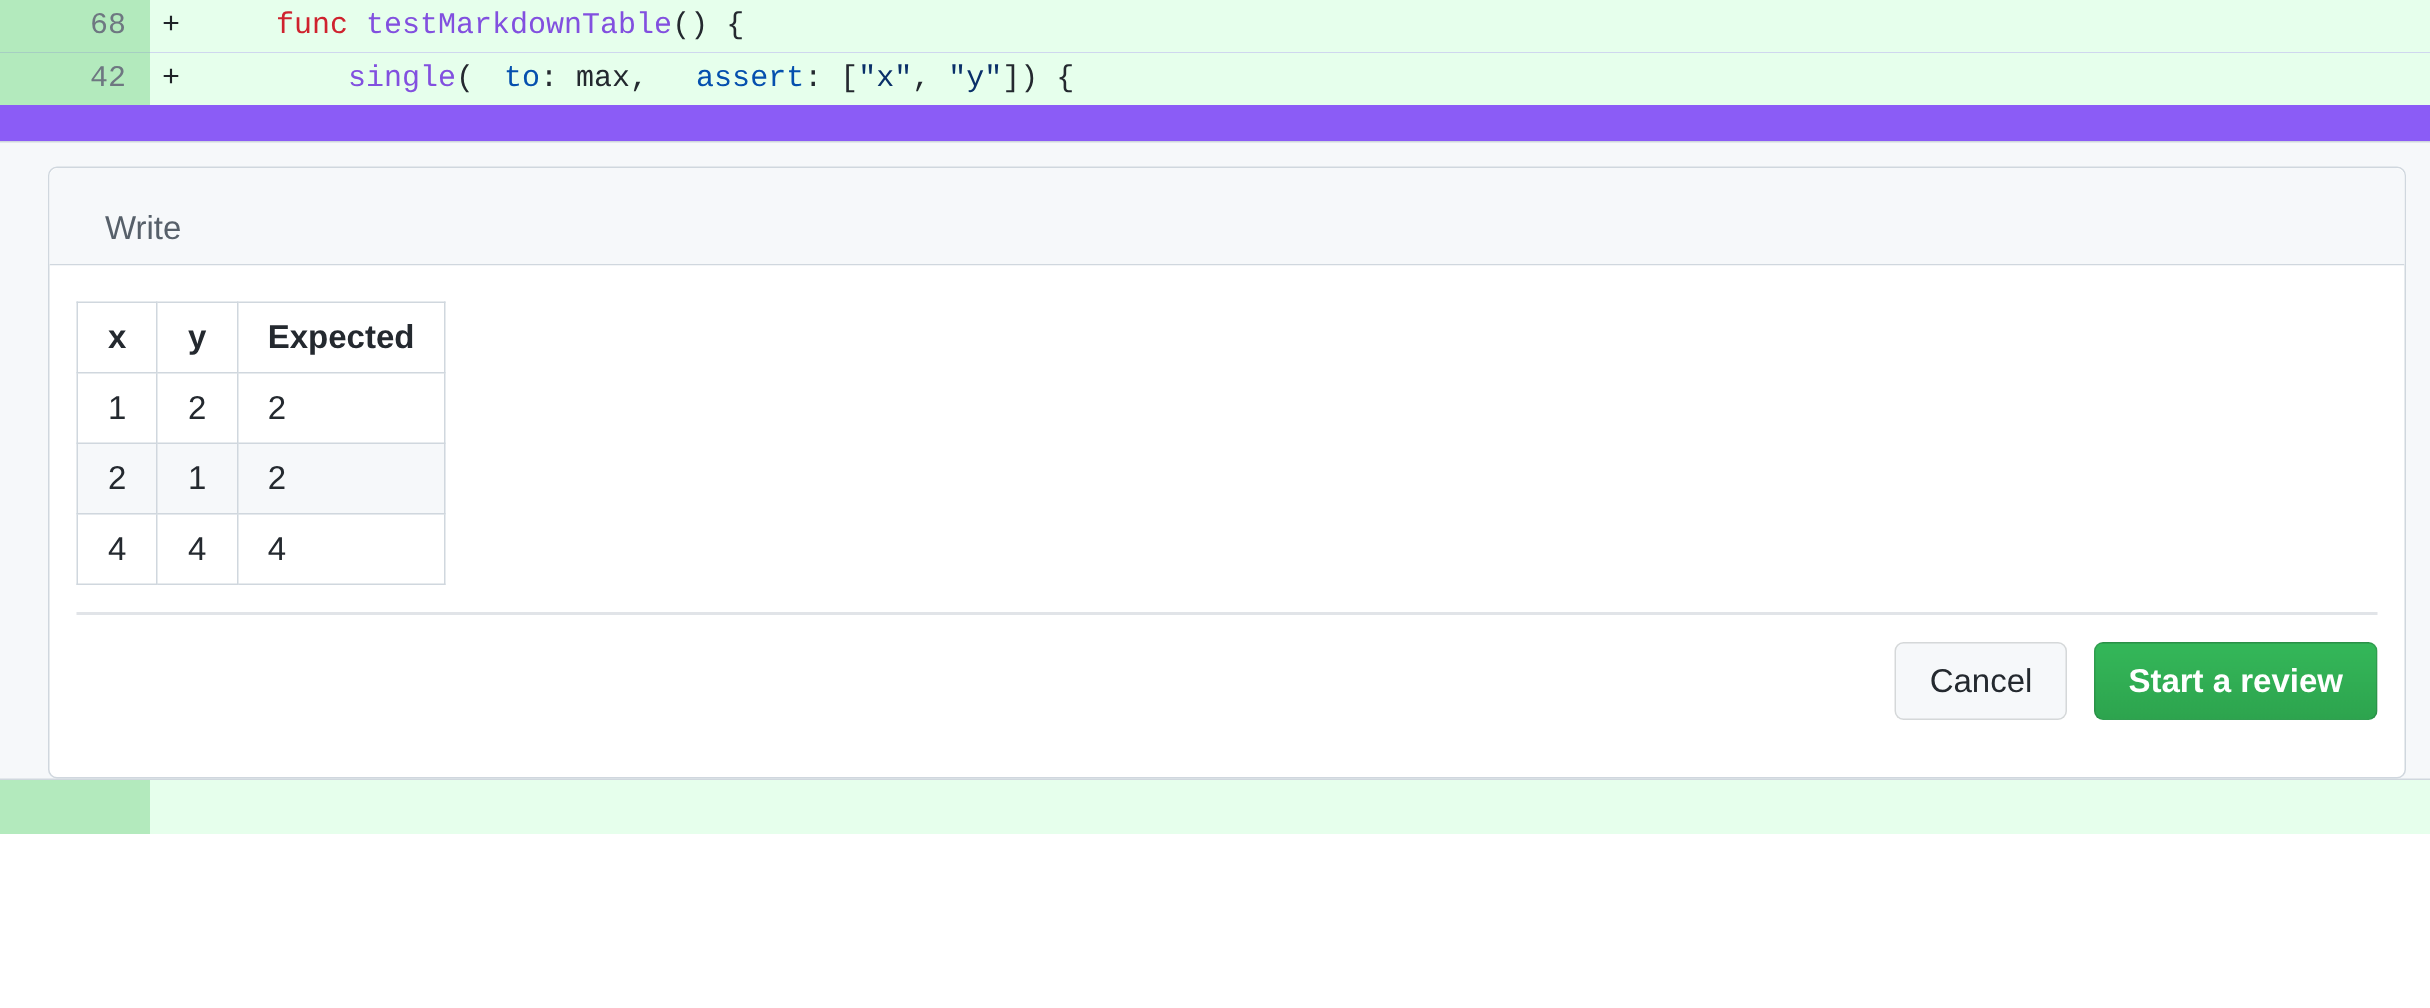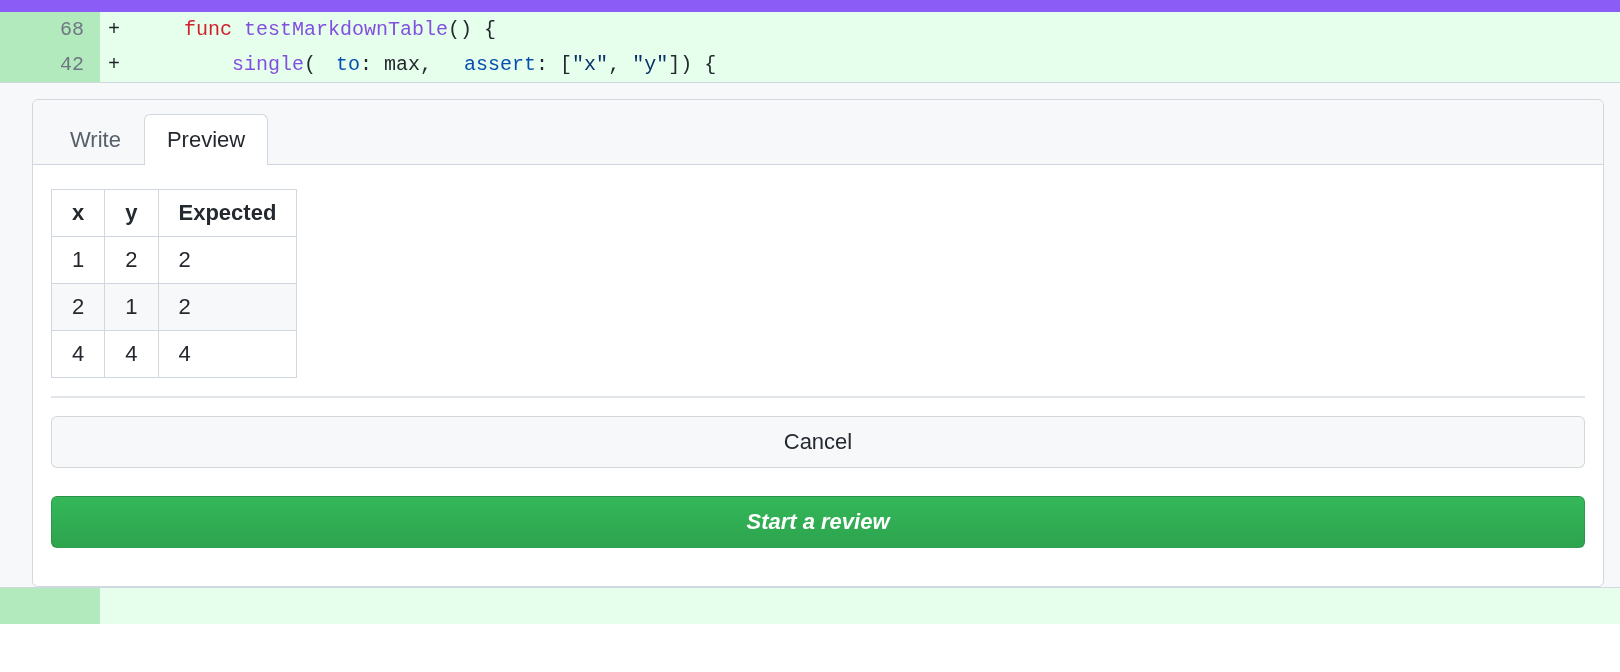--- a/index.html
+++ b/index.html
@@ -6,21 +6,21 @@
   body {
     font-family: -apple-system, BlinkMacSystemFont, "Segoe UI", Helvetica, Arial, sans-serif;
     font-size: 16px;
     background: #fff;
     color: #24292f;
     width: 1620px;
     height: 672px;
     overflow: hidden;
   }
   .outer {
-    padding-top: 12px;
+    padding-top: 0;
     padding-bottom: 0;
     background: #8b5cf6;
   }
   .diff-line {
     display: flex;
     align-items: stretch;
     font-family: ui-monospace, SFMono-Regular, "SF Mono", Menlo, Consolas, "Liberation Mono", monospace;
     font-size: 20px;
     background: #e6ffec;
   }
@@ -50,20 +50,21 @@
   .kw-param { color: #0550ae; margin-left: 20px; }
   .kw-string { color: #0a3069; }
   .plain { color: #24292f; }
 
   .comment-wrap {
     background: #f6f8fa;
     padding: 16px 16px 0 32px;
     border-top: 1px solid #d0d7de;
     border-bottom: 1px solid #d0d7de;
     margin-bottom: 0;
+    margin-top: 24px;
   }
   .comment-box {
     background: #fff;
     border: 1px solid #d0d7de;
     border-radius: 6px;
   }
   .tabnav {
     display: flex;
     padding: 14px 14px 0 14px;
     background: #f6f8fa;
@@ -108,43 +109,41 @@
     background: #f6f8fa;
   }
   .hr {
     height: 2px;
     background: #e1e4e8;
     margin: 18px 0 0 0;
   }
   .actions {
     display: flex;
     justify-content: flex-end;
-    gap: 28px;
+    gap: 18px;
     padding: 18px 0 20px 0;
-    flex-direction: column;
   }
   .btn {
     font-size: 22px;
     font-weight: 500;
     padding: 12px 22px;
     border-radius: 6px;
     border: 1px solid rgba(27,31,36,0.15);
     cursor: pointer;
   }
   .btn-default {
     background: #f6f8fa;
     color: #24292f;
   }
   .btn-primary {
     background: #2da44e;
     background: linear-gradient(#34b759, #2da44e);
     border-color: rgba(27,31,36,0.15);
     color: #fff;
     font-weight: 600;
-    font-style: italic;
   }
   .trailing-diff {
     height: 36px;
     background: #e6ffec;
     display: flex;
   }
   .trailing-diff .tg {
     width: 100px;
     background: rgba(63,185,80,0.3);
   }
@@ -163,21 +162,20 @@
         <div class="gutter">42</div>
         <div class="marker">+</div>
         <div class="code"><span class="plain">        </span><span class="kw-call">single</span><span class="plain">(</span><span class="kw-param">to</span><span class="plain">: max, </span><span class="kw-param">assert</span><span class="plain">: [</span><span class="kw-string">"x"</span><span class="plain">, </span><span class="kw-string">"y"</span><span class="plain">]) {</span></div>
       </div>
     </div>
 
   <div class="comment-wrap">
     <div class="comment-box">
       <div class="tabnav">
         <div class="tab">Write</div>
-        <div class="tab active">Preview</div>
       </div>
       <div class="preview-body">
         <table class="md">
           <thead>
               <tr id="md-head">
                 <th>x</th>
                 <th>y</th>
                 <th>Expected</th>
               </tr>
             </thead>

